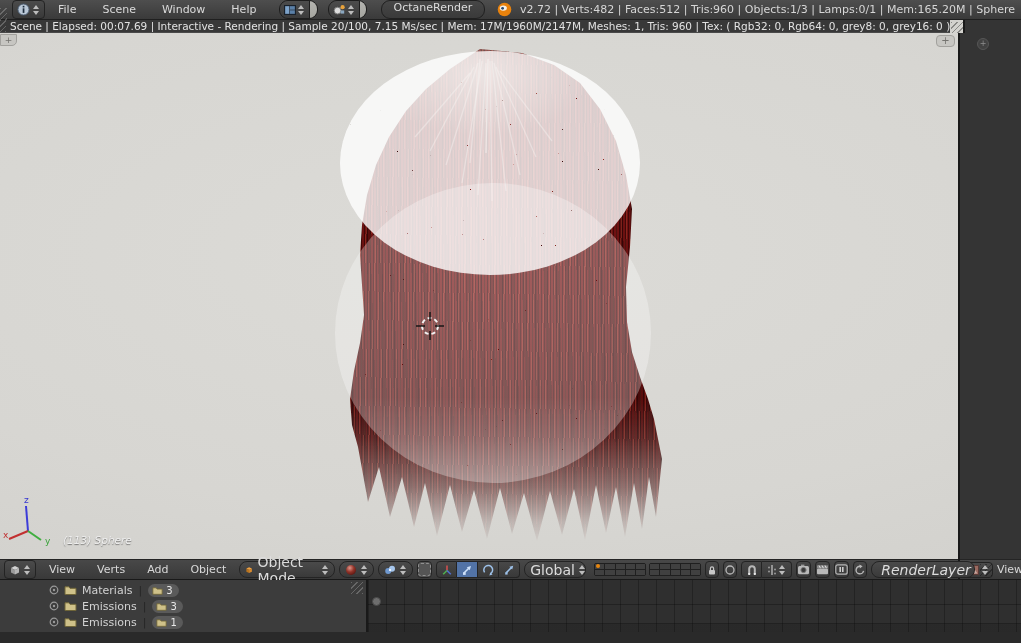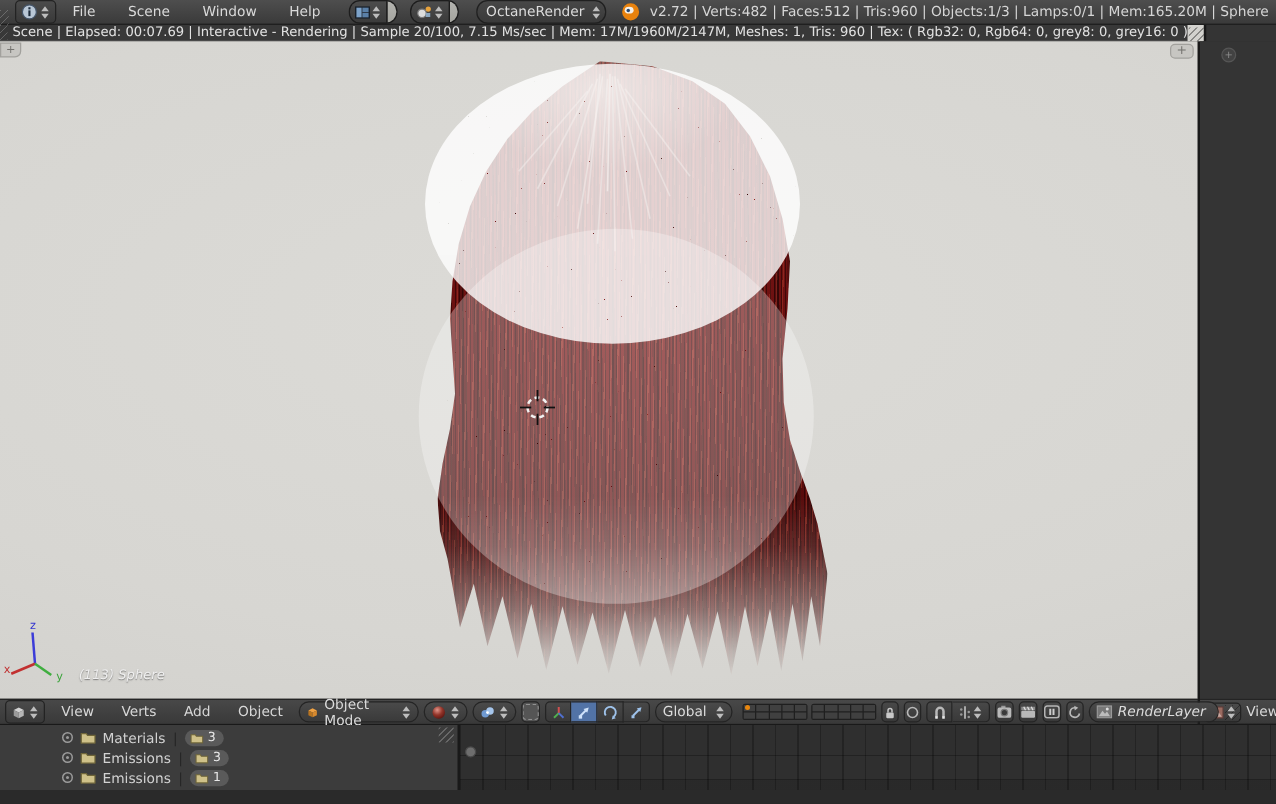--- a/index.html
+++ b/index.html
@@ -20,21 +20,21 @@
                 border-right:3.5px solid transparent; border-top:4px solid #bdbdbd; }
   .compound { display:flex; align-items:stretch; background:#2b2b2b; border:1px solid #1d1d1d;
               border-radius:9px; overflow:hidden; height:19px; margin-left:10px; }
   .compound .iconbtn { display:flex; align-items:center; justify-content:center; gap:2px;
                        background:linear-gradient(#4c4c4c,#3b3b3b); padding:0 4px; }
   .compound .field { background:linear-gradient(#b4b4b0,#a5a59f); color:#141414; font-size:11px;
                      display:flex; align-items:center; padding:0 9px; min-width:92px;
                      border-left:1px solid #1d1d1d; border-right:1px solid #1d1d1d; }
   .ddark { display:flex; align-items:center; gap:6px; background:linear-gradient(#474747,#3a3a3a);
            border:1px solid #202020; border-radius:9px; height:19px; padding:0 7px; color:#dcdcdc;
-           font-size:11px; margin-left:14px; }
+           font-size:11px; margin-left:14px;flex-direction:column; }
   .stats { color:#d6d6d6; font-size:11px; margin-left:8px; white-space:nowrap; }
 
   
   .statusrow { height:16px; display:flex; }
   .statusbar { flex:1 1 auto; background:#383838; color:#e2e2e2; font-size:10.5px;
                display:flex; align-items:center; padding-left:10px; white-space:nowrap;
                overflow:hidden; position:relative; border-bottom:1px solid #4a4a4a; }
   .status-corner { width:14px; background:#d3d2ce; position:relative; }
   .strip-top { width:63px; background:#343434; border-left:2px solid #191919; }
 
@@ -66,21 +66,21 @@
               display:flex; align-items:center; justify-content:center; line-height:0; }
   .tab-right { position:absolute; right:3px; top:2px; width:19px; height:12px; background:#c7c6c2;
                border:1px solid #a2a19d; border-radius:4px; color:#74736f; font-size:10px;
                display:flex; align-items:center; justify-content:center; line-height:0; }
 
   
   .vheader { height:20px; background:linear-gradient(#484848,#393939); border-top:1px solid #242424;
              display:flex; align-items:center; padding:0 4px; gap:4px; position:relative; }
   .vheader .menu { color:#d8d8d8; font-size:11px; padding:0 9px; }
   .hbtn { display:flex; align-items:center; gap:4px; background:linear-gradient(#4a4a4a,#3a3a3a);
-          border:1px solid #242424; border-radius:8px; height:17px; padding:0 5px; color:#dcdcdc; font-size:11px; }
+          border:1px solid #242424; border-radius:8px; height:17px; padding:0 5px; color:#dcdcdc; font-size:14px; }
   .tgroup { display:flex; }
   .tbtn { width:21px; height:17px; background:linear-gradient(#484848,#393939); border:1px solid #242424;
           display:flex; align-items:center; justify-content:center; }
   .tgroup .tbtn + .tbtn { border-left-width:0; }
   .tgroup .tbtn:first-child { border-radius:4px 0 0 4px; }
   .tgroup .tbtn:last-child { border-radius:0 4px 4px 0; }
   .tbtn.solo { border-radius:4px; }
   .tbtn.active { background:#5273a6; }
   .tbtn.pressed { background:#555; border-radius:4px; }
   .manip { width:13px; height:13px; border:1px dashed #909090; border-radius:3px; }

